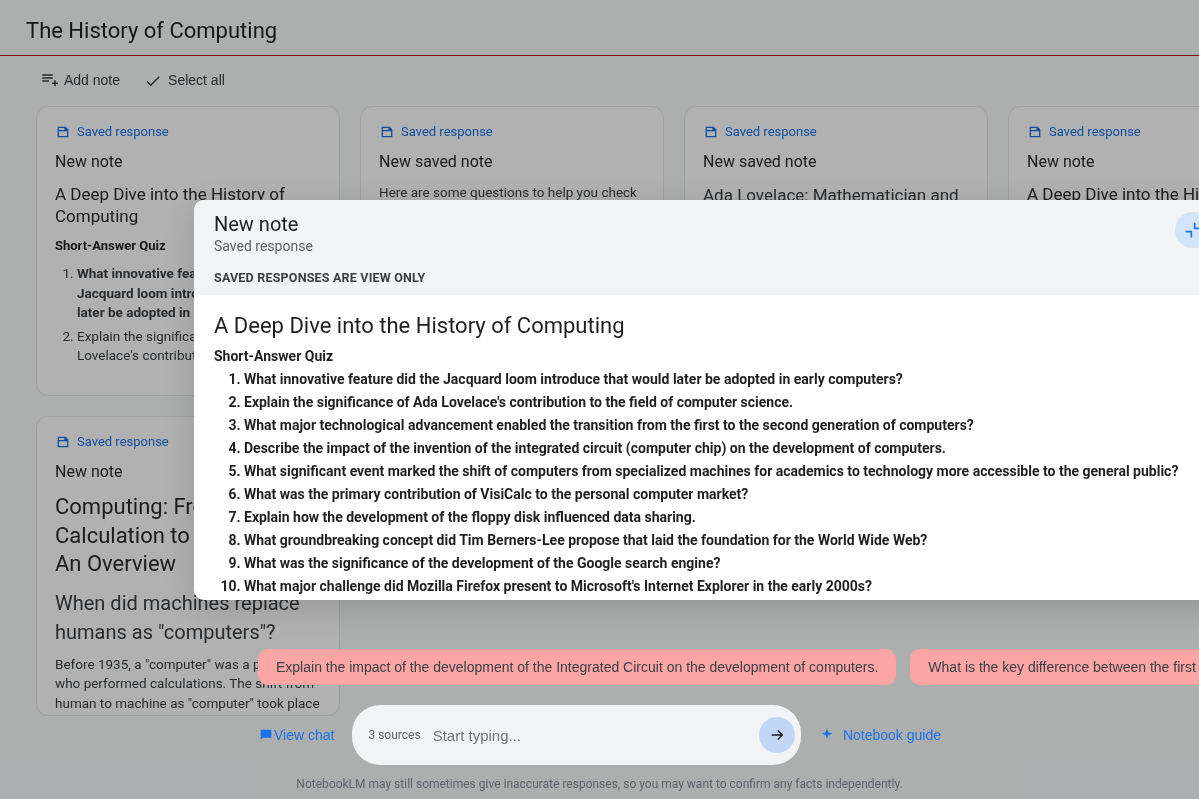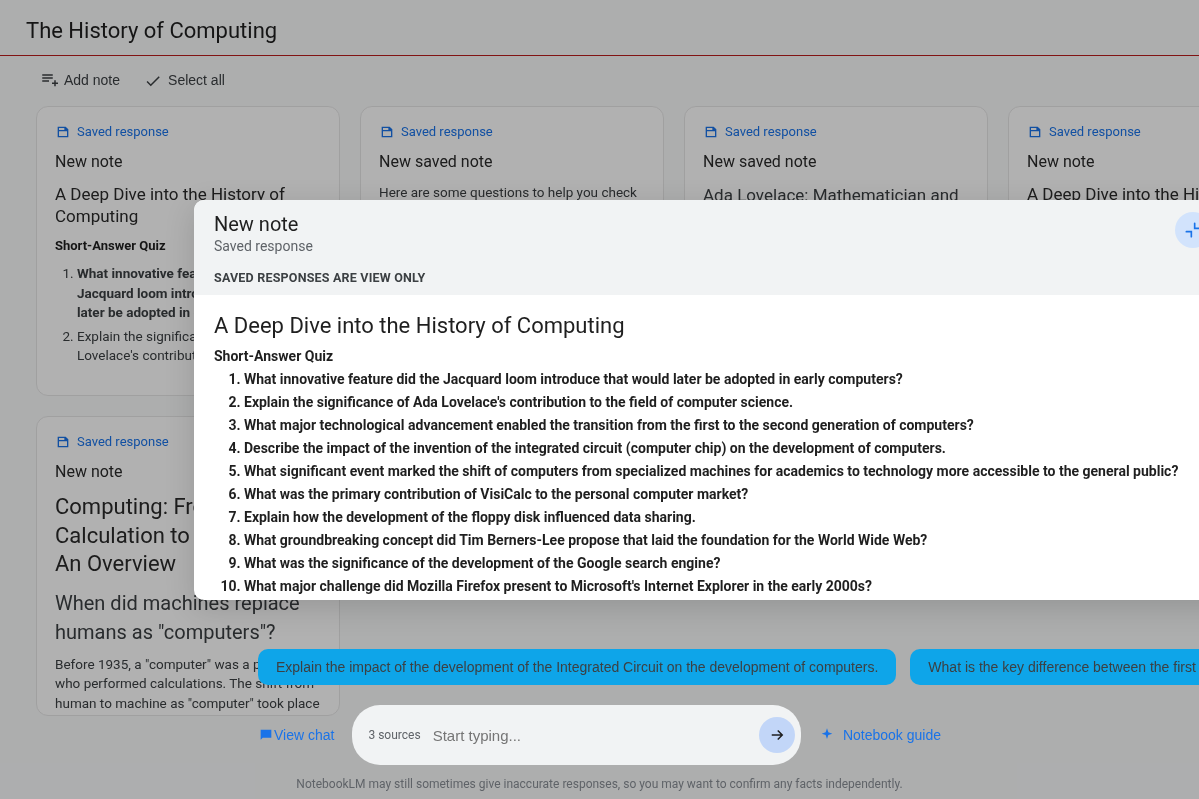--- a/index.html
+++ b/index.html
@@ -133,21 +133,21 @@
   pointer-events: none;
 }
 .chips {
   display: flex; gap: 14px;
   padding: 0 258px 12px 258px;
   align-items: center;
   pointer-events: auto;
   overflow: hidden;
 }
 .chip {
-  background: #0ea5e9;
+  background: #fca5a5;
   border-radius: 10px;
   padding: 10px 18px;
   font-size: 14px;
   color: #3c4043;
   white-space: nowrap;
   cursor: pointer;
   border: none;
   flex-shrink: 0;
 }
 .chip-partial { overflow: hidden; max-width: 320px; text-overflow: clip; }

